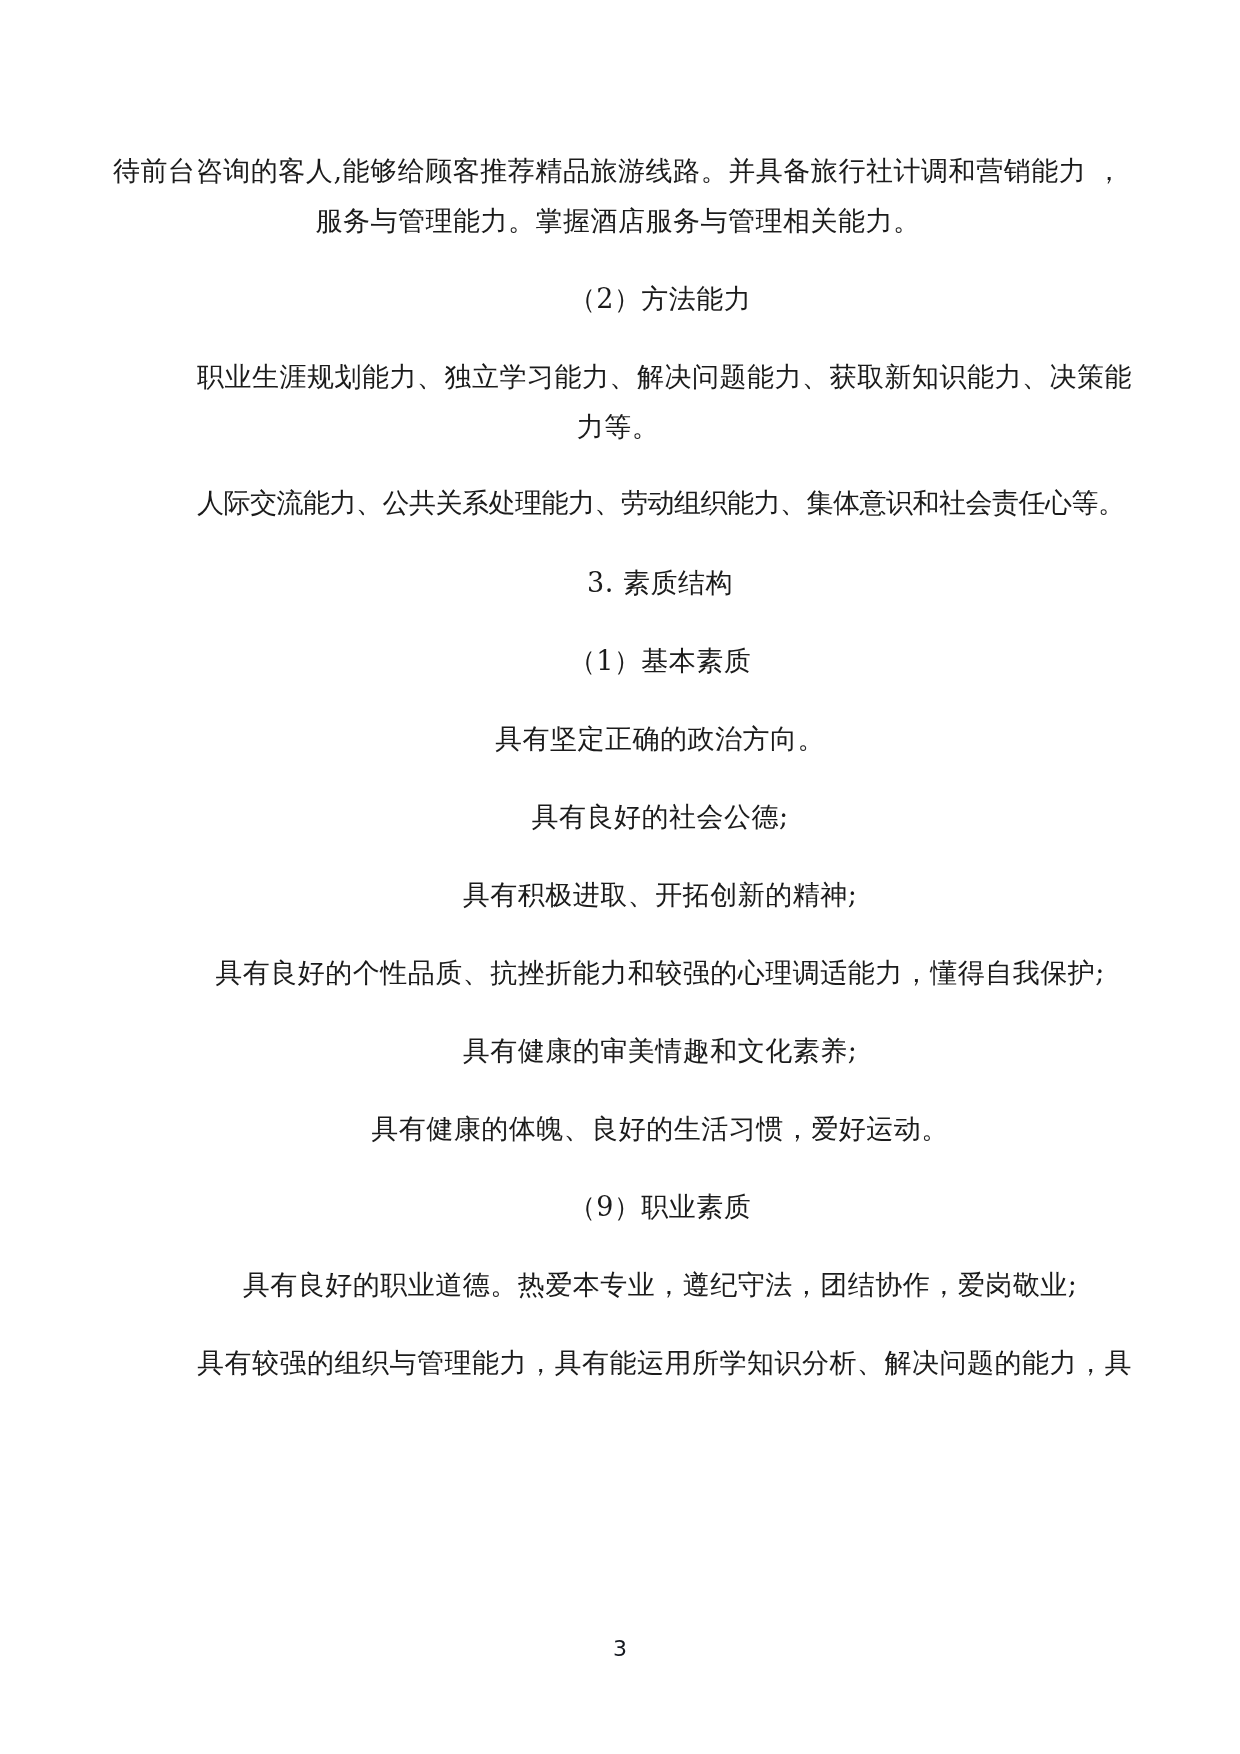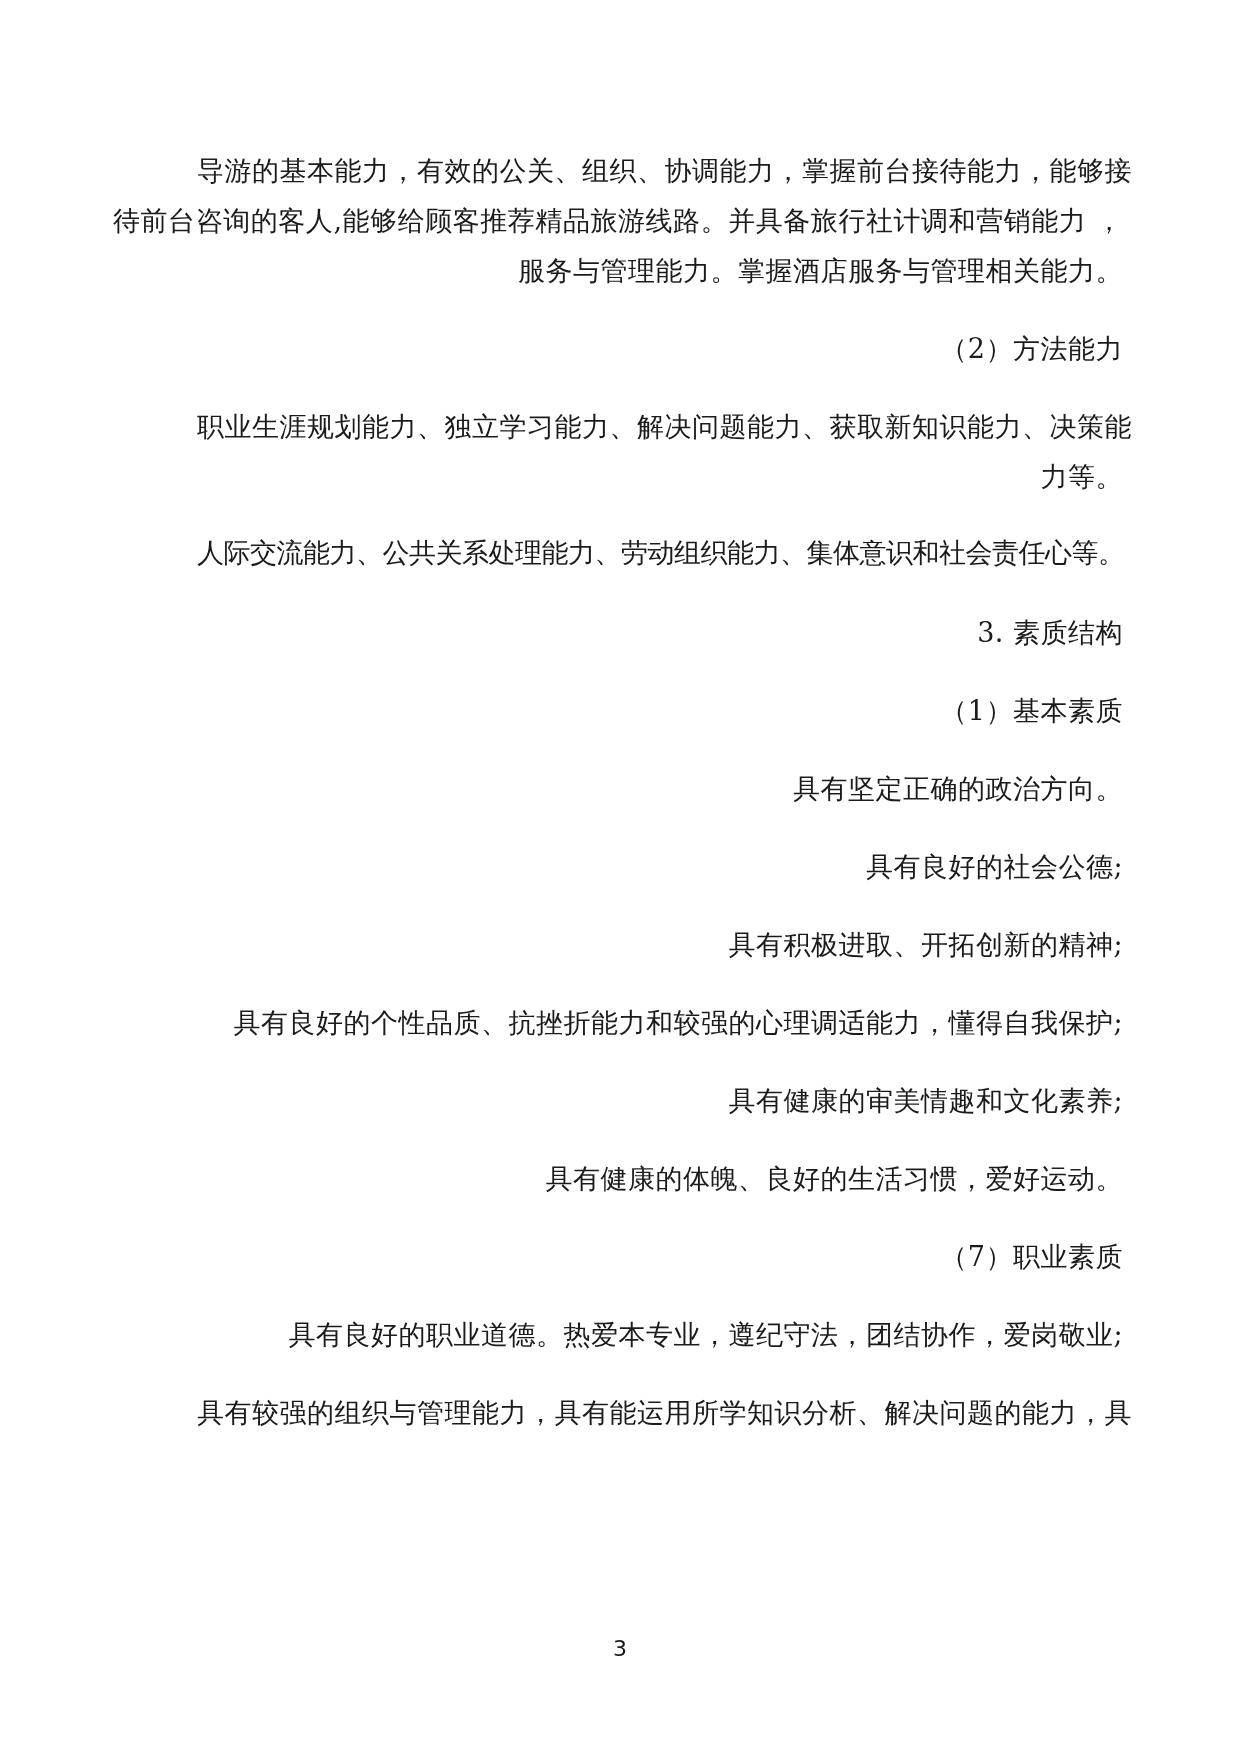--- a/index.html
+++ b/index.html
@@ -24,21 +24,21 @@
     width: 1010px;
   }
   .para {
     margin: 0 0 28px 0;
   }
   .line {
     font-size: 27px;
     line-height: 50px;
     height: 50px;
     white-space: nowrap;
-    text-align: right;
+    text-align: center;
     letter-spacing: 0.5px;
   }
   .line.fill {
     text-align: justify;
     text-align-last: justify;
     -moz-text-align-last: justify;
   }
   .line.ind {
     padding-left: 84px;
   }
@@ -57,21 +57,20 @@
     line-height: 30px;
     color: #14181f;
   }
 </style>
 </head>
 <body>
 
 <div class="page">
   <div class="content">
       <div class="para">
-        <div class="line ind fill">导游的基本能力，有效的公关、组织、协调能力，掌握前台接待能力，能够接</div>
         <div class="line fill">待前台咨询的客人,能够给顾客推荐精品旅游线路。并具备旅行社计调和营销能力 ，</div>
         <div class="line">服务与管理能力。掌握酒店服务与管理相关能力。</div>
       </div>
       <div class="para">
         <div class="line ind">（2）方法能力</div>
       </div>
       <div class="para">
         <div class="line ind fill">职业生涯规划能力、独立学习能力、解决问题能力、获取新知识能力、决策能</div>
         <div class="line">力等。</div>
       </div>
@@ -96,21 +95,21 @@
       <div class="para">
         <div class="line ind">具有良好的个性品质、抗挫折能力和较强的心理调适能力，懂得自我保护;</div>
       </div>
       <div class="para">
         <div class="line ind">具有健康的审美情趣和文化素养;</div>
       </div>
       <div class="para">
         <div class="line ind">具有健康的体魄、良好的生活习惯，爱好运动。</div>
       </div>
       <div class="para">
-        <div class="line ind">（7）职业素质</div>
+        <div class="line ind">（9）职业素质</div>
       </div>
       <div class="para">
         <div class="line ind">具有良好的职业道德。热爱本专业，遵纪守法，团结协作，爱岗敬业;</div>
       </div>
       <div class="para">
         <div class="line ind fill">具有较强的组织与管理能力，具有能运用所学知识分析、解决问题的能力，具</div>
       </div>
     </div>
   <div class="footer">
     <span>3</span>

